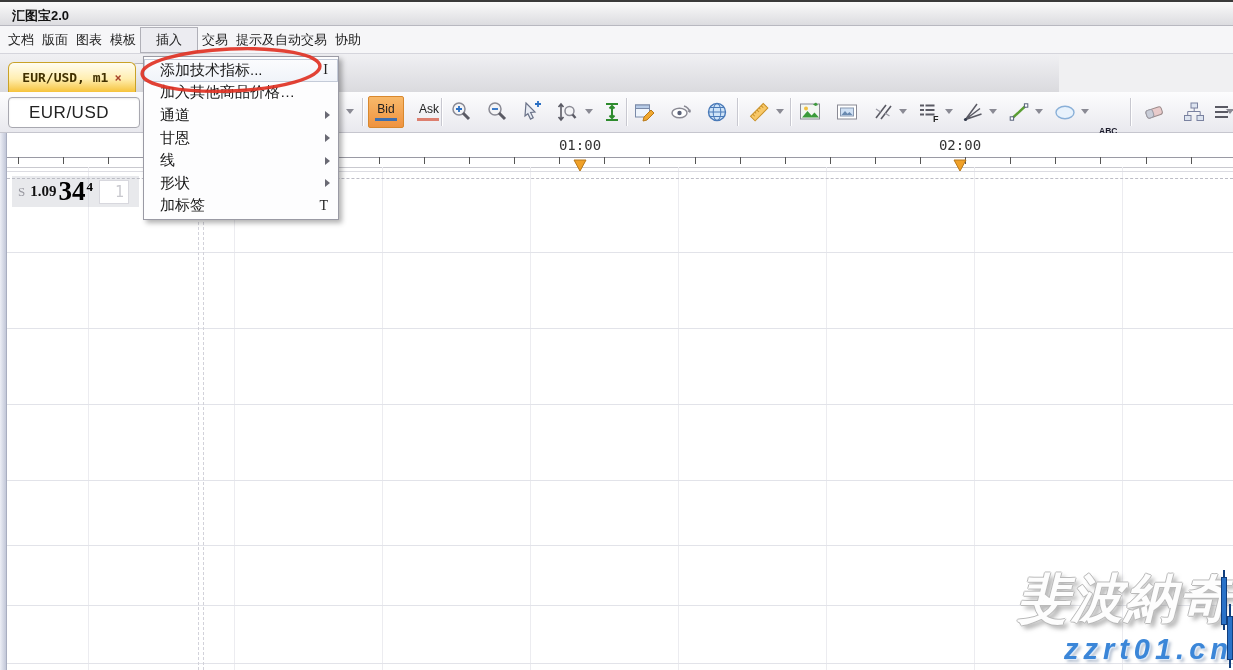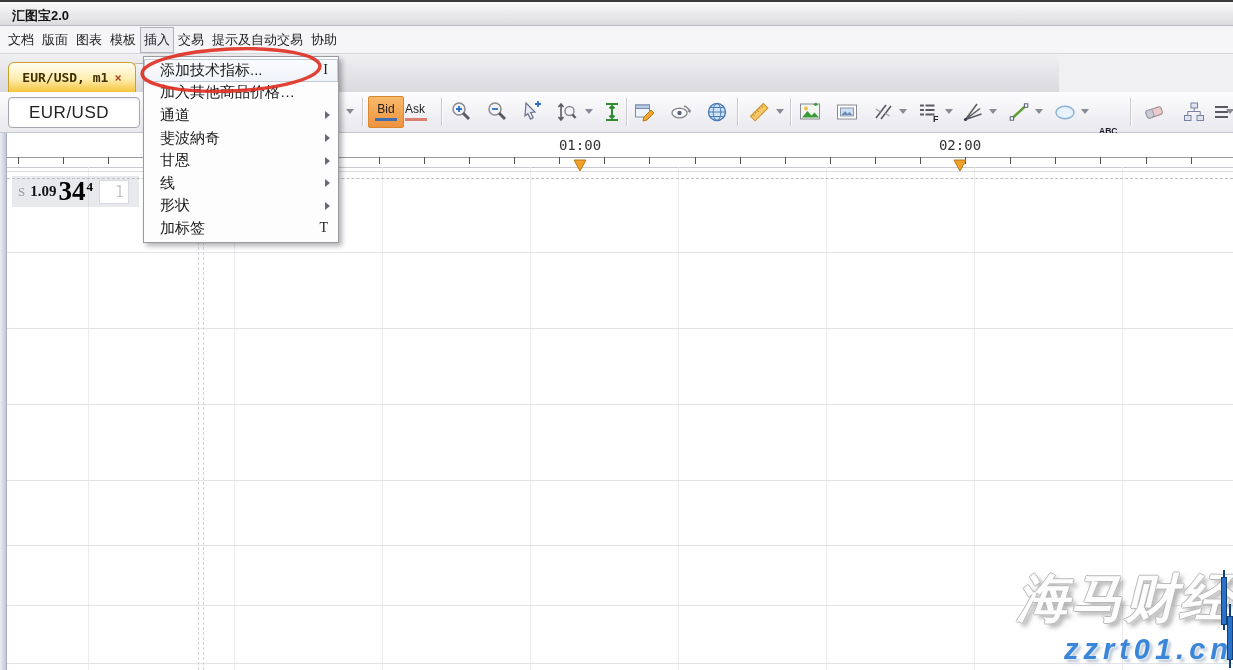--- a/index.html
+++ b/index.html
@@ -6,21 +6,21 @@
   body{width:1233px;height:670px;overflow:hidden;font-family:"Liberation Sans",sans-serif;background:#f0f0f2;}
   .screen{position:relative;width:1233px;height:670px;background:#f0f0f2;}
   
   .titlebar{position:absolute;left:0;top:0;width:1233px;height:26px;
     background:linear-gradient(#fafafa,#dcdce0);border-top:2px solid #3a3a3a;border-bottom:1px solid #b8b8c0;box-sizing:border-box;}
   .titlebar span{position:absolute;left:12px;top:5px;font-size:13px;font-weight:bold;color:#111;}
   
   .menubar{position:absolute;left:0;top:26px;width:1233px;height:28px;background:#f6f6f8;
     border-bottom:1px solid #d5d5dc;box-sizing:border-box;display:flex;align-items:center;padding-left:4px;}
   .mb-item{min-width:34px;box-sizing:border-box;text-align:center;font-size:13px;color:#222;padding:4px 4px;white-space:nowrap;}
-  .mb-item.open{background:#ececf1;border:1px solid #b0b0b8;padding:3px 3px;}
+  .mb-item.open{background:#ececf1;border:1px solid #b0b0b8;padding:3px 15px;}
   
   .tabbar{position:absolute;left:0;top:54px;width:1059px;height:38px;background:linear-gradient(#f0f0f3,#dadade);}
   .tab-sliver{position:absolute;left:132px;top:9px;width:26px;height:29px;background:linear-gradient(#f4f4f6,#d8d8dc);
     border:1px solid #b5b5bc;border-bottom:none;border-radius:5px 5px 0 0;box-sizing:border-box;}
   .tab-active{position:absolute;left:8px;top:8px;width:128px;height:30px;box-sizing:border-box;
     background:linear-gradient(#fffdf2 0%,#ffeeb0 55%,#f6c33c 100%);border:1px solid #c9a227;border-bottom:none;
     border-radius:6px 6px 0 0;display:flex;align-items:center;justify-content:center;gap:6px;
     font-family:"DejaVu Sans Mono",monospace;font-size:13px;font-weight:bold;color:#413000;}
   .tab-close{font-size:12px;color:#a8452c;font-weight:bold;cursor:default;}
   
@@ -30,21 +30,21 @@
     border-radius:4px;box-sizing:border-box;display:flex;align-items:center;box-shadow:inset 0 1px 2px rgba(0,0,0,.08);}
   .combo span{font-size:17px;color:#222;padding-left:20px;letter-spacing:.5px;text-align:right;}
   .ticon{position:absolute;top:8px;width:24px;height:24px;}
   .ticon svg{width:24px;height:24px;display:block;}
   .tsep{position:absolute;top:6px;width:1px;height:28px;background:#c8c8d0;border-right:1px solid #fff;}
   .tdd{position:absolute;top:17px;width:0;height:0;border-left:4px solid transparent;border-right:4px solid transparent;border-top:5px solid #8a8a94;}
   .btn-bid{position:absolute;left:368px;top:4px;width:36px;height:32px;box-sizing:border-box;
     background:linear-gradient(#f8b96a,#ef9340);border:1px solid #d8882e;border-radius:2px;
     display:flex;flex-direction:column;align-items:center;justify-content:center;}
   .btn-ask{position:absolute;left:405px;top:4px;width:34px;height:32px;box-sizing:border-box;
-    display:flex;flex-direction:column;align-items:flex-start;justify-content:center;}
+    display:flex;flex-direction:column;align-items:flex-end;justify-content:center;}
   .btn-bid .t,.btn-ask .t{font-size:12px;font-weight:normal;color:#222;line-height:13px;}
   .ubar{width:22px;height:3px;margin-top:2px;}
   
   .chart{position:absolute;left:0;top:133px;width:1233px;height:537px;background:#fff;}
   .grip{position:absolute;left:0;top:0;width:7px;height:537px;
     background:linear-gradient(to right,#eceef5,#c2c7d8);border-right:1px solid #a9aec0;box-sizing:border-box;}
   .axis-baseline{position:absolute;left:7px;top:24px;width:1226px;height:1px;background:#9a9aa4;}
   .chart-topline{position:absolute;left:7px;top:34px;width:1226px;height:1px;background:#c9c9cf;}
   .tick{position:absolute;top:24px;width:1px;height:7px;background:#555;}
   .xlabel{position:absolute;top:3px;height:18px;line-height:18px;transform:translateX(-50%);
@@ -283,21 +283,21 @@
     <div class="chart-topline"></div>
 
     <div class="quote">
       <span class="q-side">S</span>
       <span class="q-prefix">1.09</span>
       <span class="q-main">34</span>
       <span class="q-sup">4</span>
       <span class="q-qty">1</span>
     </div>
 
-    <div class="wm1">海马财经</div>
+    <div class="wm1">斐波納奇</div>
     <div class="wm2">zzrt01.cn</div>
   <div class="tick" style="left: 18px;"></div>
       <div class="tick" style="left: 63px;"></div>
       <div class="tick" style="left: 108px;"></div>
       <div class="tick" style="left: 153px;"></div>
       <div class="tick" style="left: 198px;"></div>
       <div class="tick" style="left: 244px;"></div>
       <div class="tick" style="left: 289px;"></div>
       <div class="tick" style="left: 334px;"></div>
       <div class="tick" style="left: 379px;"></div>
@@ -358,24 +358,20 @@
         <span class="mshort">I</span>
       </div>
       <div class="mrow">
         <span>加入其他商品价格…</span>
       </div>
       <div class="mrow">
         <span>通道</span>
         <span class="marrow"></span>
       </div>
       <div class="mrow">
-        <span>斐波納奇</span>
-        <span class="marrow"></span>
-      </div>
-      <div class="mrow">
         <span>甘恩</span>
         <span class="marrow"></span>
       </div>
       <div class="mrow">
         <span>线</span>
         <span class="marrow"></span>
       </div>
       <div class="mrow">
         <span>形状</span>
         <span class="marrow"></span>

